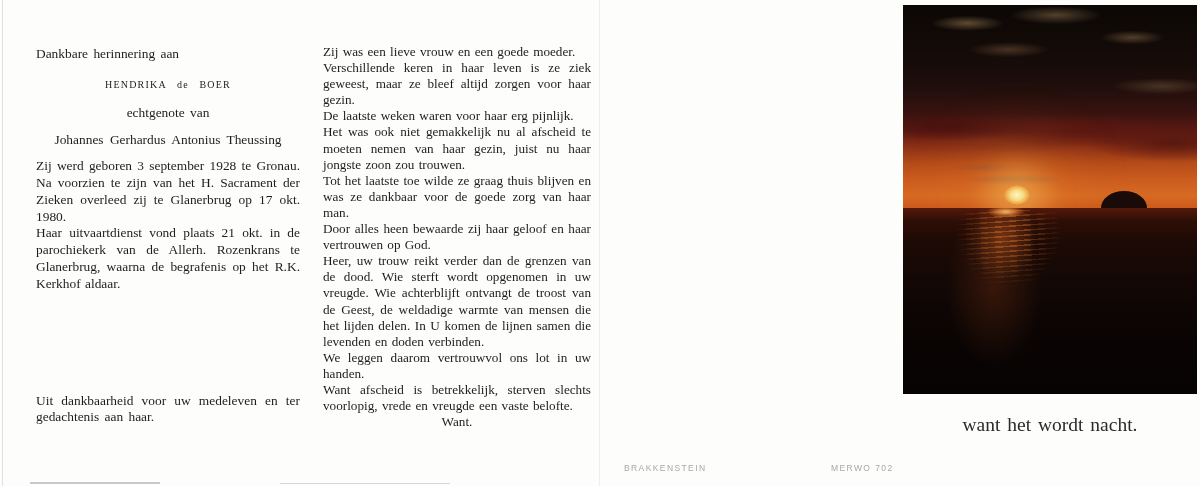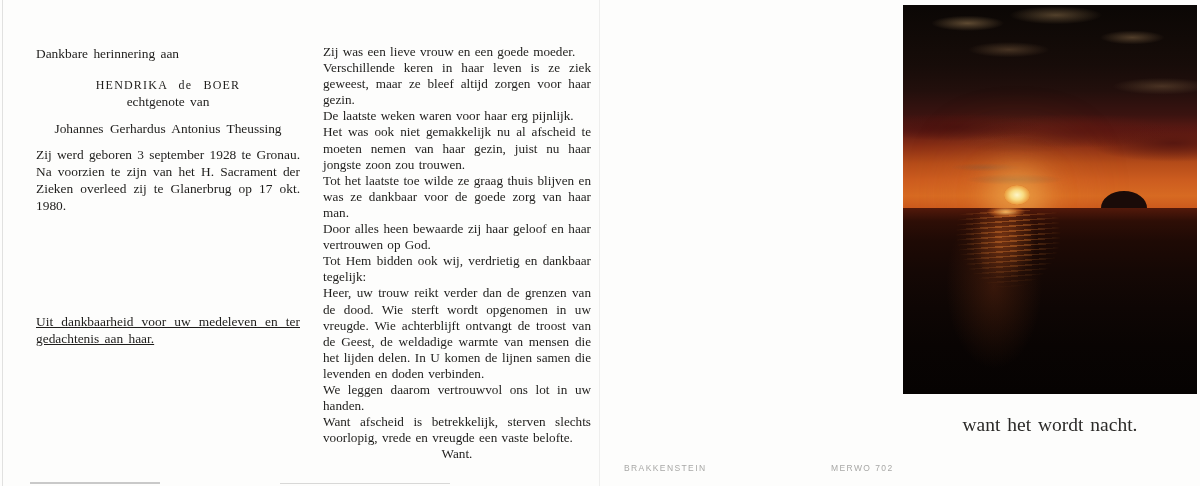--- a/index.html
+++ b/index.html
@@ -17,25 +17,25 @@
   .scan-seam { position:absolute; left:599px; top:0; width:1px; height:486px; background:rgba(210,210,210,.35); }
   .scan-smudge-1 { position:absolute; left:30px; top:482px; width:130px; height:2px; background:rgba(150,150,150,.5); }
   .scan-smudge-2 { position:absolute; left:280px; top:483px; width:170px; height:1px; background:rgba(170,170,170,.45); }
 
   
   .left-panel {
     position:absolute; left:36px; top:46px; width:264px;
     font-size:13.4px; line-height:16.8px;
   }
   .lp-intro { margin-bottom:14px; word-spacing:2px; }
-  .lp-name  { text-align:center; letter-spacing:1.2px; word-spacing:7px; font-size:12px; }
+  .lp-name  { text-align:center; letter-spacing:1.2px; word-spacing:7px; margin-bottom:11px; font-size:10px; }
   .lp-relation { text-align:center; margin-bottom:11px; word-spacing:2px;font-family:Liberation Serif, serif; }
   .lp-spouse { text-align:center; margin-bottom:9px; word-spacing:3px; }
   .lp-para { text-align:justify; word-spacing:1px; }
-  .lp-thanks { margin-top:100px; text-align:justify; word-spacing:2px;text-decoration:underline; }
+  .lp-thanks { margin-top:100px; text-align:justify; word-spacing:2px; }
   .lp-signature { margin-top:18px; padding-left:120px; line-height:19px; }
 
   
   .middle-panel {
     position:absolute; left:323px; top:44px; width:268px;
     font-size:13.2px; line-height:16.1px;
   }
   .mp-para { text-align:justify; word-spacing:1px; }
   .mp-amen { text-align:center; }
 
@@ -120,31 +120,31 @@
 <div class="scan-seam"></div>
 <div class="scan-smudge-1"></div>
 <div class="scan-smudge-2"></div>
 
 <div class="left-panel">
   <p class="lp-intro">Dankbare herinnering aan</p>
   <p class="lp-name">HENDRIKA de BOER</p>
   <p class="lp-relation">echtgenote van</p>
   <p class="lp-spouse">Johannes Gerhardus Antonius Theussing</p>
   <p class="lp-para">Zij werd geboren 3 september 1928 te Gronau. Na voorzien te zijn van het H. Sacrament der Zieken overleed zij te Glanerbrug op 17 okt. 1980.</p>
+  <p class="lp-para">Haar uitvaartdienst vond plaats 21 okt. in de parochiekerk van de Allerh. Rozenkrans te Glanerbrug, waarna de begrafenis op het R.K. Kerkhof aldaar.</p>
   <p class="lp-thanks">Uit dankbaarheid voor uw medeleven en ter gedachtenis aan haar.</p>
 </div>
 
 <div class="middle-panel">
   <p class="mp-para">Zij was een lieve vrouw en een goede moeder.</p>
   <p class="mp-para">Verschillende keren in haar leven is ze ziek geweest, maar ze bleef altijd zorgen voor haar gezin.</p>
   <p class="mp-para">De laatste weken waren voor haar erg pijnlijk.</p>
   <p class="mp-para">Het was ook niet gemakkelijk nu al afscheid te moeten nemen van haar gezin, juist nu haar jongste zoon zou trouwen.</p>
   <p class="mp-para">Tot het laatste toe wilde ze graag thuis blijven en was ze dankbaar voor de goede zorg van haar man.</p>
   <p class="mp-para">Door alles heen bewaarde zij haar geloof en haar vertrouwen op God.</p>
-  <p class="mp-para">Tot Hem bidden ook wij, verdrietig en dankbaar tegelijk:</p>
   <p class="mp-para">Heer, uw trouw reikt verder dan de grenzen van de dood. Wie sterft wordt opgenomen in uw vreugde. Wie achterblijft ontvangt de troost van de Geest, de weldadige warmte van mensen die het lijden delen. In U komen de lijnen samen die levenden en doden verbinden.</p>
   <p class="mp-para">We leggen daarom vertrouwvol ons lot in uw handen.</p>
   <p class="mp-para">Want afscheid is betrekkelijk, sterven slechts voorlopig, vrede en vreugde een vaste belofte.</p>
   <p class="mp-amen">Want.</p>
 </div>
 
 <div class="footer-brand">BRAKKENSTEIN</div>
 <div class="footer-code">MERWO 702</div>
 
 <div class="photo">

